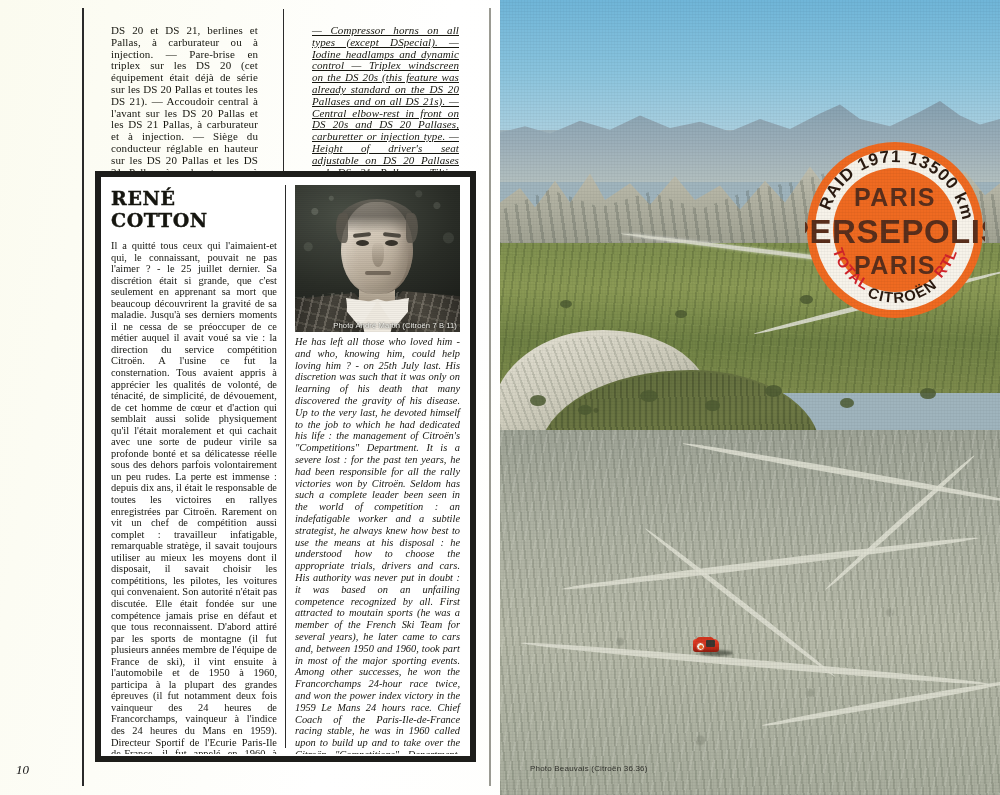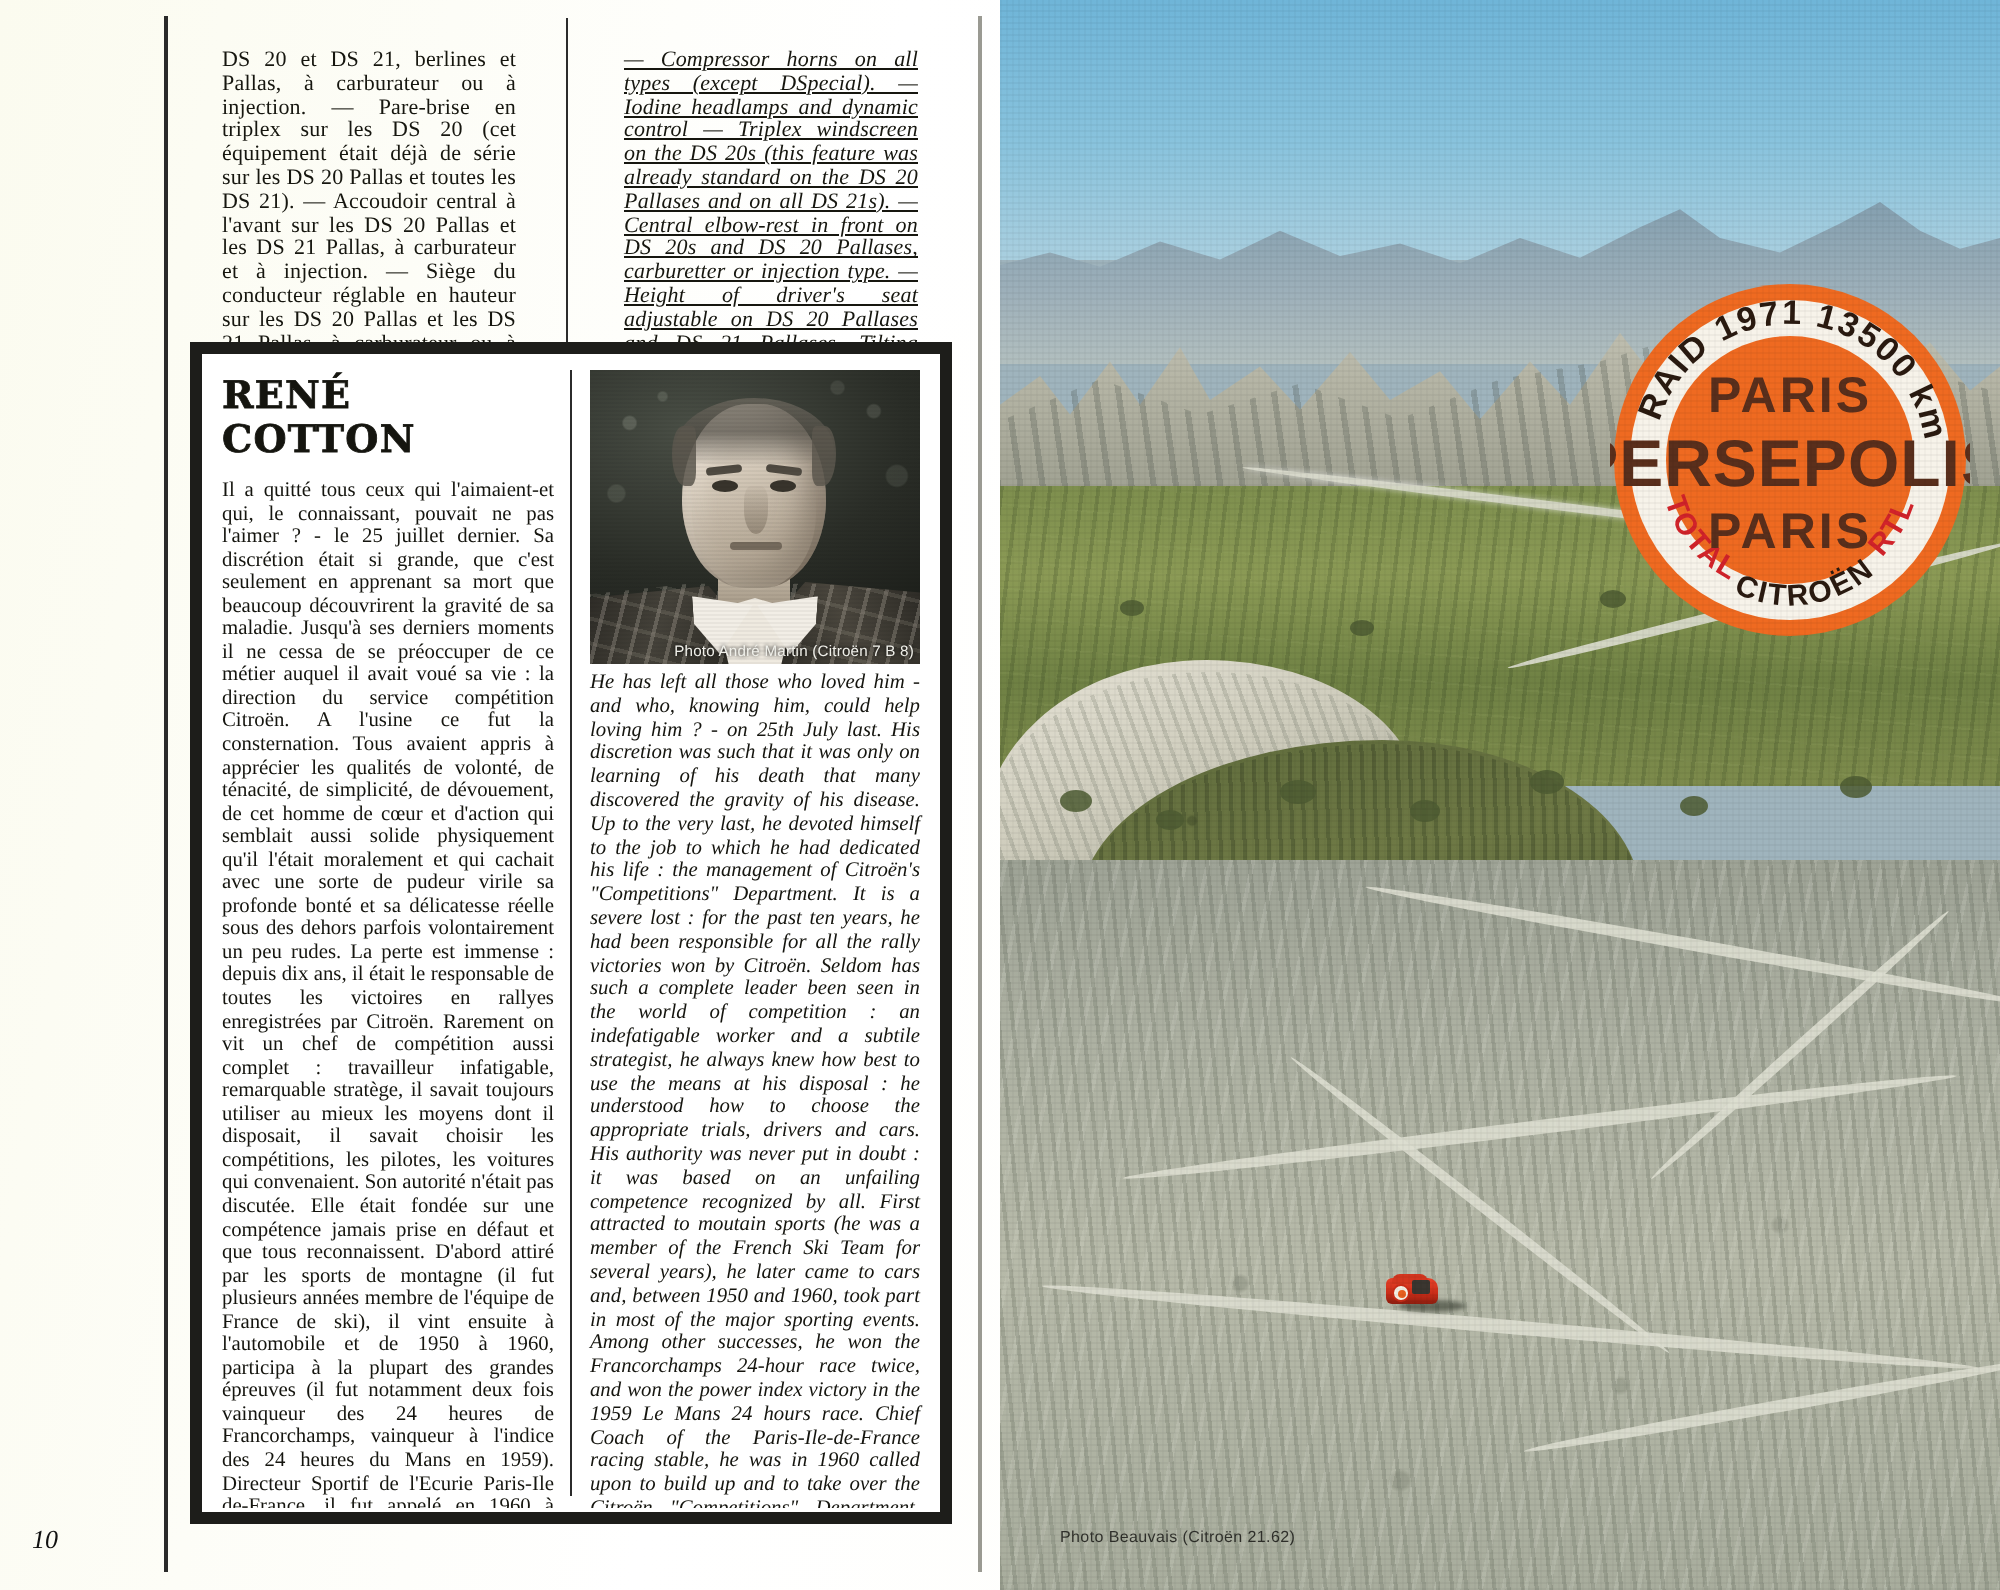--- a/index.html
+++ b/index.html
@@ -285,21 +285,21 @@
                 <div class="p-temple1"></div>
                 <div class="p-temple2"></div>
                 <div class="p-browL"></div>
                 <div class="p-browR"></div>
                 <div class="p-eyeL"></div>
                 <div class="p-eyeR"></div>
                 <div class="p-nose"></div>
                 <div class="p-mouth"></div>
                 <div class="p-grain"></div>
               </div>
-              <div class="p-caption">Photo André Martin (Citroën 7 B 8)</div>
+              <div class="p-caption">Photo André Martin (Citroën 7 B 11)</div>
             </div>
 
             <div class="body-en">
               <p>He has left all those who loved him - and who, knowing him, could help loving him ? - on 25th July last. His discretion was such that it was only on learning of his death that many discovered the gravity of his disease. Up to the very last, he devoted himself to the job to which he had dedicated his life : the management of Citroën's "Competitions" Department. It is a severe lost : for the past ten years, he had been responsible for all the rally victories won by Citroën. Seldom has such a complete leader been seen in the world of competition : an indefatigable worker and a subtile strategist, he always knew how best to use the means at his disposal : he understood how to choose the appropriate trials, drivers and cars. His authority was never put in doubt : it was based on an unfailing competence recognized by all. First attracted to moutain sports (he was a member of the French Ski Team for several years), he later came to cars and, between 1950 and 1960, took part in most of the major sporting events. Among other successes, he won the Francorchamps 24-hour race twice, and won the power index victory in the 1959 Le Mans 24 hours race. Chief Coach of the Paris-Ile-de-France racing stable, he was in 1960 called upon to build up and to take over the Citroën "Competitions" Department, which under his leadership went from one success to another. The last was to be, in April, the Morocco Rally : the SM victorious in its first contest, and the Makers' Cup for Citroën for the third year in a row.</p>
             </div>
           </div>
 
         </div>
       </div>
     </div>
@@ -380,19 +380,19 @@
           <text font-family="'Liberation Sans',sans-serif" font-size="15" font-weight="bold" fill="#d2232a" letter-spacing="1">
             <textPath href="#arcRightBot" startOffset="38%">RTL</textPath>
           </text>
 
           <text x="90" y="66" text-anchor="middle" font-family="'Liberation Sans',sans-serif" font-size="25" font-weight="bold" fill="#5a2f1c" letter-spacing="1.5">PARIS</text>
           <text x="90" y="103" text-anchor="middle" font-family="'Liberation Sans',sans-serif" font-size="33" font-weight="bold" fill="#5a2f1c" letter-spacing="0.5">PERSEPOLIS</text>
           <text x="90" y="134" text-anchor="middle" font-family="'Liberation Sans',sans-serif" font-size="25" font-weight="bold" fill="#5a2f1c" letter-spacing="1.5">PARIS</text>
         </svg>
       </div>
 
-      <div class="photo-caption">Photo Beauvais (Citroën 21.62)</div>
+      <div class="photo-caption">Photo Beauvais (Citroën 36.36)</div>
 
       <div class="grain-overlay"></div>
     </div>
   </div>
 
 </div>
 
 </body></html>

